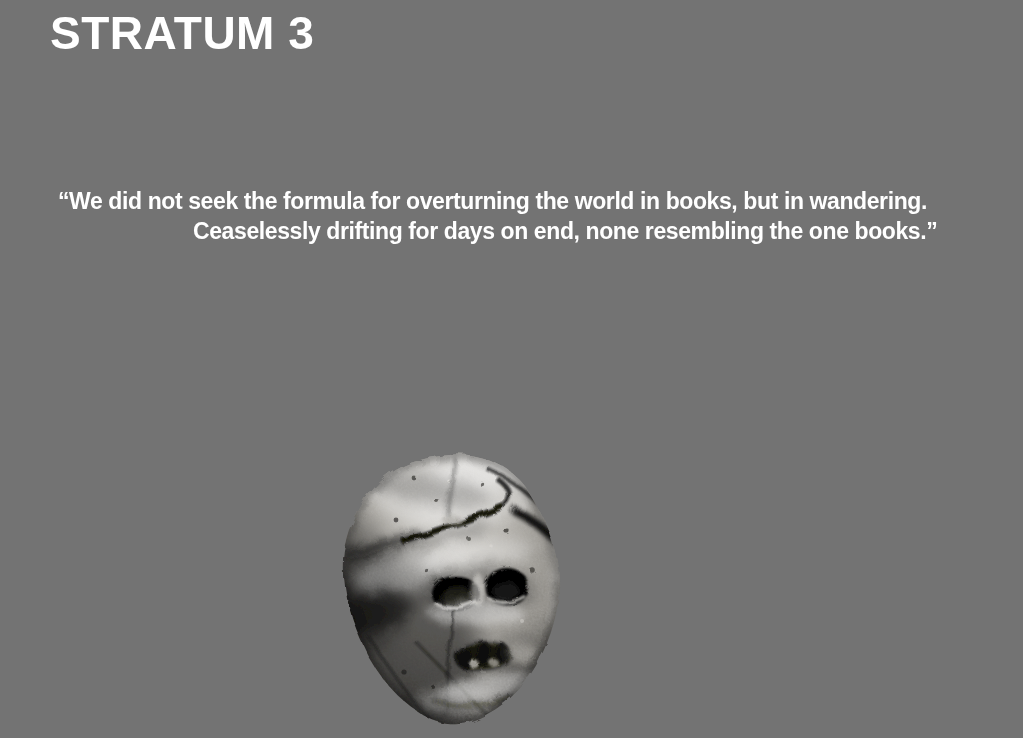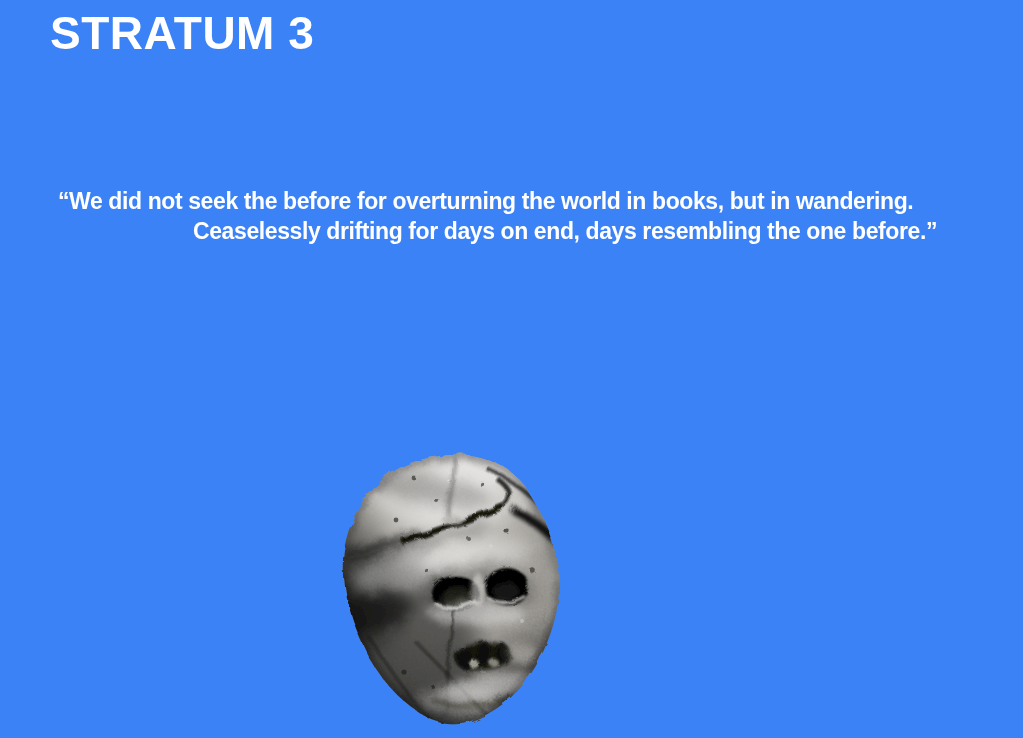--- a/index.html
+++ b/index.html
@@ -10,21 +10,21 @@
   body {
     width: 1023px;
     height: 738px;
     overflow: hidden;
     position: relative;
     font-family: "Liberation Sans", sans-serif;
   }
   .slide {
     position: absolute;
     inset: 0;
-    background: #3b82f6;
+    background: #737373;
   }
   .title {
     position: absolute;
     left: 50px;
     top: 6px;
     margin: 0;
     font-size: 46px;
     line-height: 1.2;
     font-weight: bold;
     letter-spacing: 0.5px;
@@ -64,22 +64,22 @@
   }
 </style>
 </head>
 <body>
 
 <div class="slide">
 
   <h1 class="title">STRATUM 3</h1>
 
   <div>
-    <div class="qline q1">“We did not seek the before for overturning the world in books, but in wandering.</div>
-    <div class="qline q2">Ceaselessly drifting for days on end, days resembling the one before.”</div>
+    <div class="qline q1">“We did not seek the formula for overturning the world in books, but in wandering.</div>
+    <div class="qline q2">Ceaselessly drifting for days on end, none resembling the one books.”</div>
   </div>
 
 
   <figure class="stone" role="img" aria-label="Grayscale photograph of a rounded pebble with two eye-like hollows, a cracked brow and a mouth-like groove">
     <svg width="228" height="278" viewBox="0 0 228 278" xmlns="http://www.w3.org/2000/svg">
       <defs>
         <radialGradient id="gBody" cx="0.47" cy="0.30" r="0.85">
           <stop offset="0" stop-color="#dcdad6"></stop>
           <stop offset="0.35" stop-color="#b2afa9"></stop>
           <stop offset="0.62" stop-color="#8e8b85"></stop>

